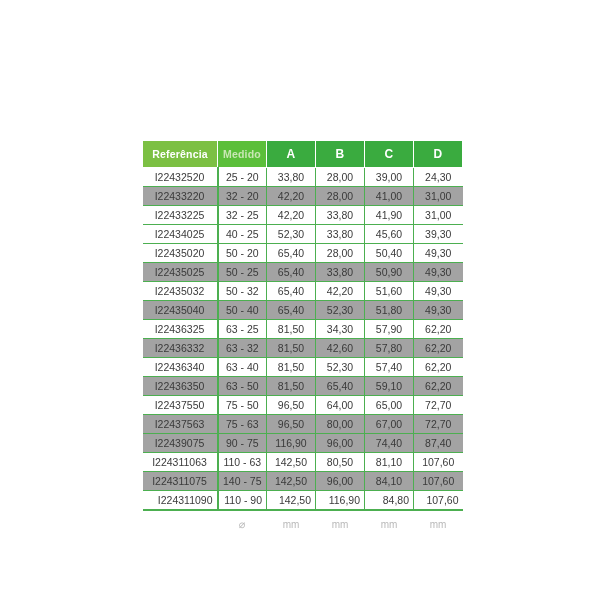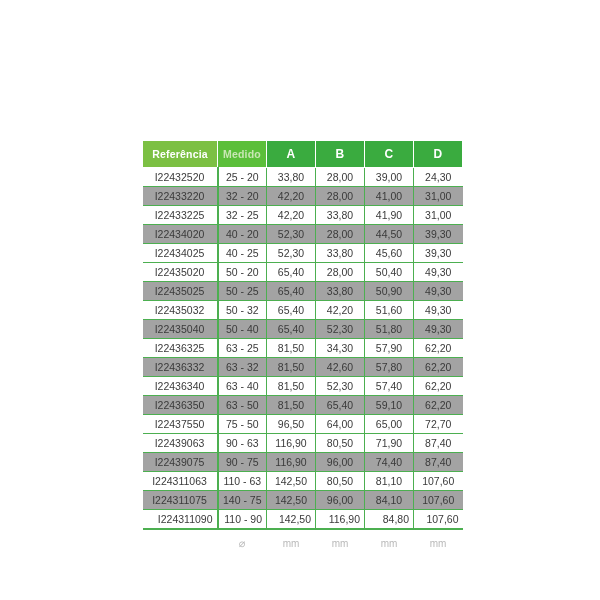--- a/index.html
+++ b/index.html
@@ -158,28 +158,20 @@
             <td class="last">31,00</td>
           </tr>
           <tr class="odd">
             <td class="ref">I22433225</td>
             <td>32 - 25</td>
             <td>42,20</td>
             <td>33,80</td>
             <td>41,90</td>
             <td class="last">31,00</td>
           </tr>
-          <tr class="even">
-            <td class="ref">I22434020</td>
-            <td>40 - 20</td>
-            <td>52,30</td>
-            <td>28,00</td>
-            <td>44,50</td>
-            <td class="last">39,30</td>
-          </tr>
           <tr class="odd">
             <td class="ref">I22434025</td>
             <td>40 - 25</td>
             <td>52,30</td>
             <td>33,80</td>
             <td>45,60</td>
             <td class="last">39,30</td>
           </tr>
           <tr class="odd">
             <td class="ref">I22435020</td>
@@ -246,27 +238,27 @@
             <td class="last">62,20</td>
           </tr>
           <tr class="odd">
             <td class="ref">I22437550</td>
             <td>75 - 50</td>
             <td>96,50</td>
             <td>64,00</td>
             <td>65,00</td>
             <td class="last">72,70</td>
           </tr>
-          <tr class="odd">
-            <td class="ref">I22439063</td>
-            <td>90 - 63</td>
-            <td>116,90</td>
-            <td>80,50</td>
-            <td>71,90</td>
-            <td class="last">87,40</td>
+          <tr class="even">
+            <td class="ref">I22437563</td>
+            <td>75 - 63</td>
+            <td>96,50</td>
+            <td>80,00</td>
+            <td>67,00</td>
+            <td class="last">72,70</td>
           </tr>
           <tr class="even">
             <td class="ref">I22439075</td>
             <td>90 - 75</td>
             <td>116,90</td>
             <td>96,00</td>
             <td>74,40</td>
             <td class="last">87,40</td>
           </tr>
           <tr class="odd">

